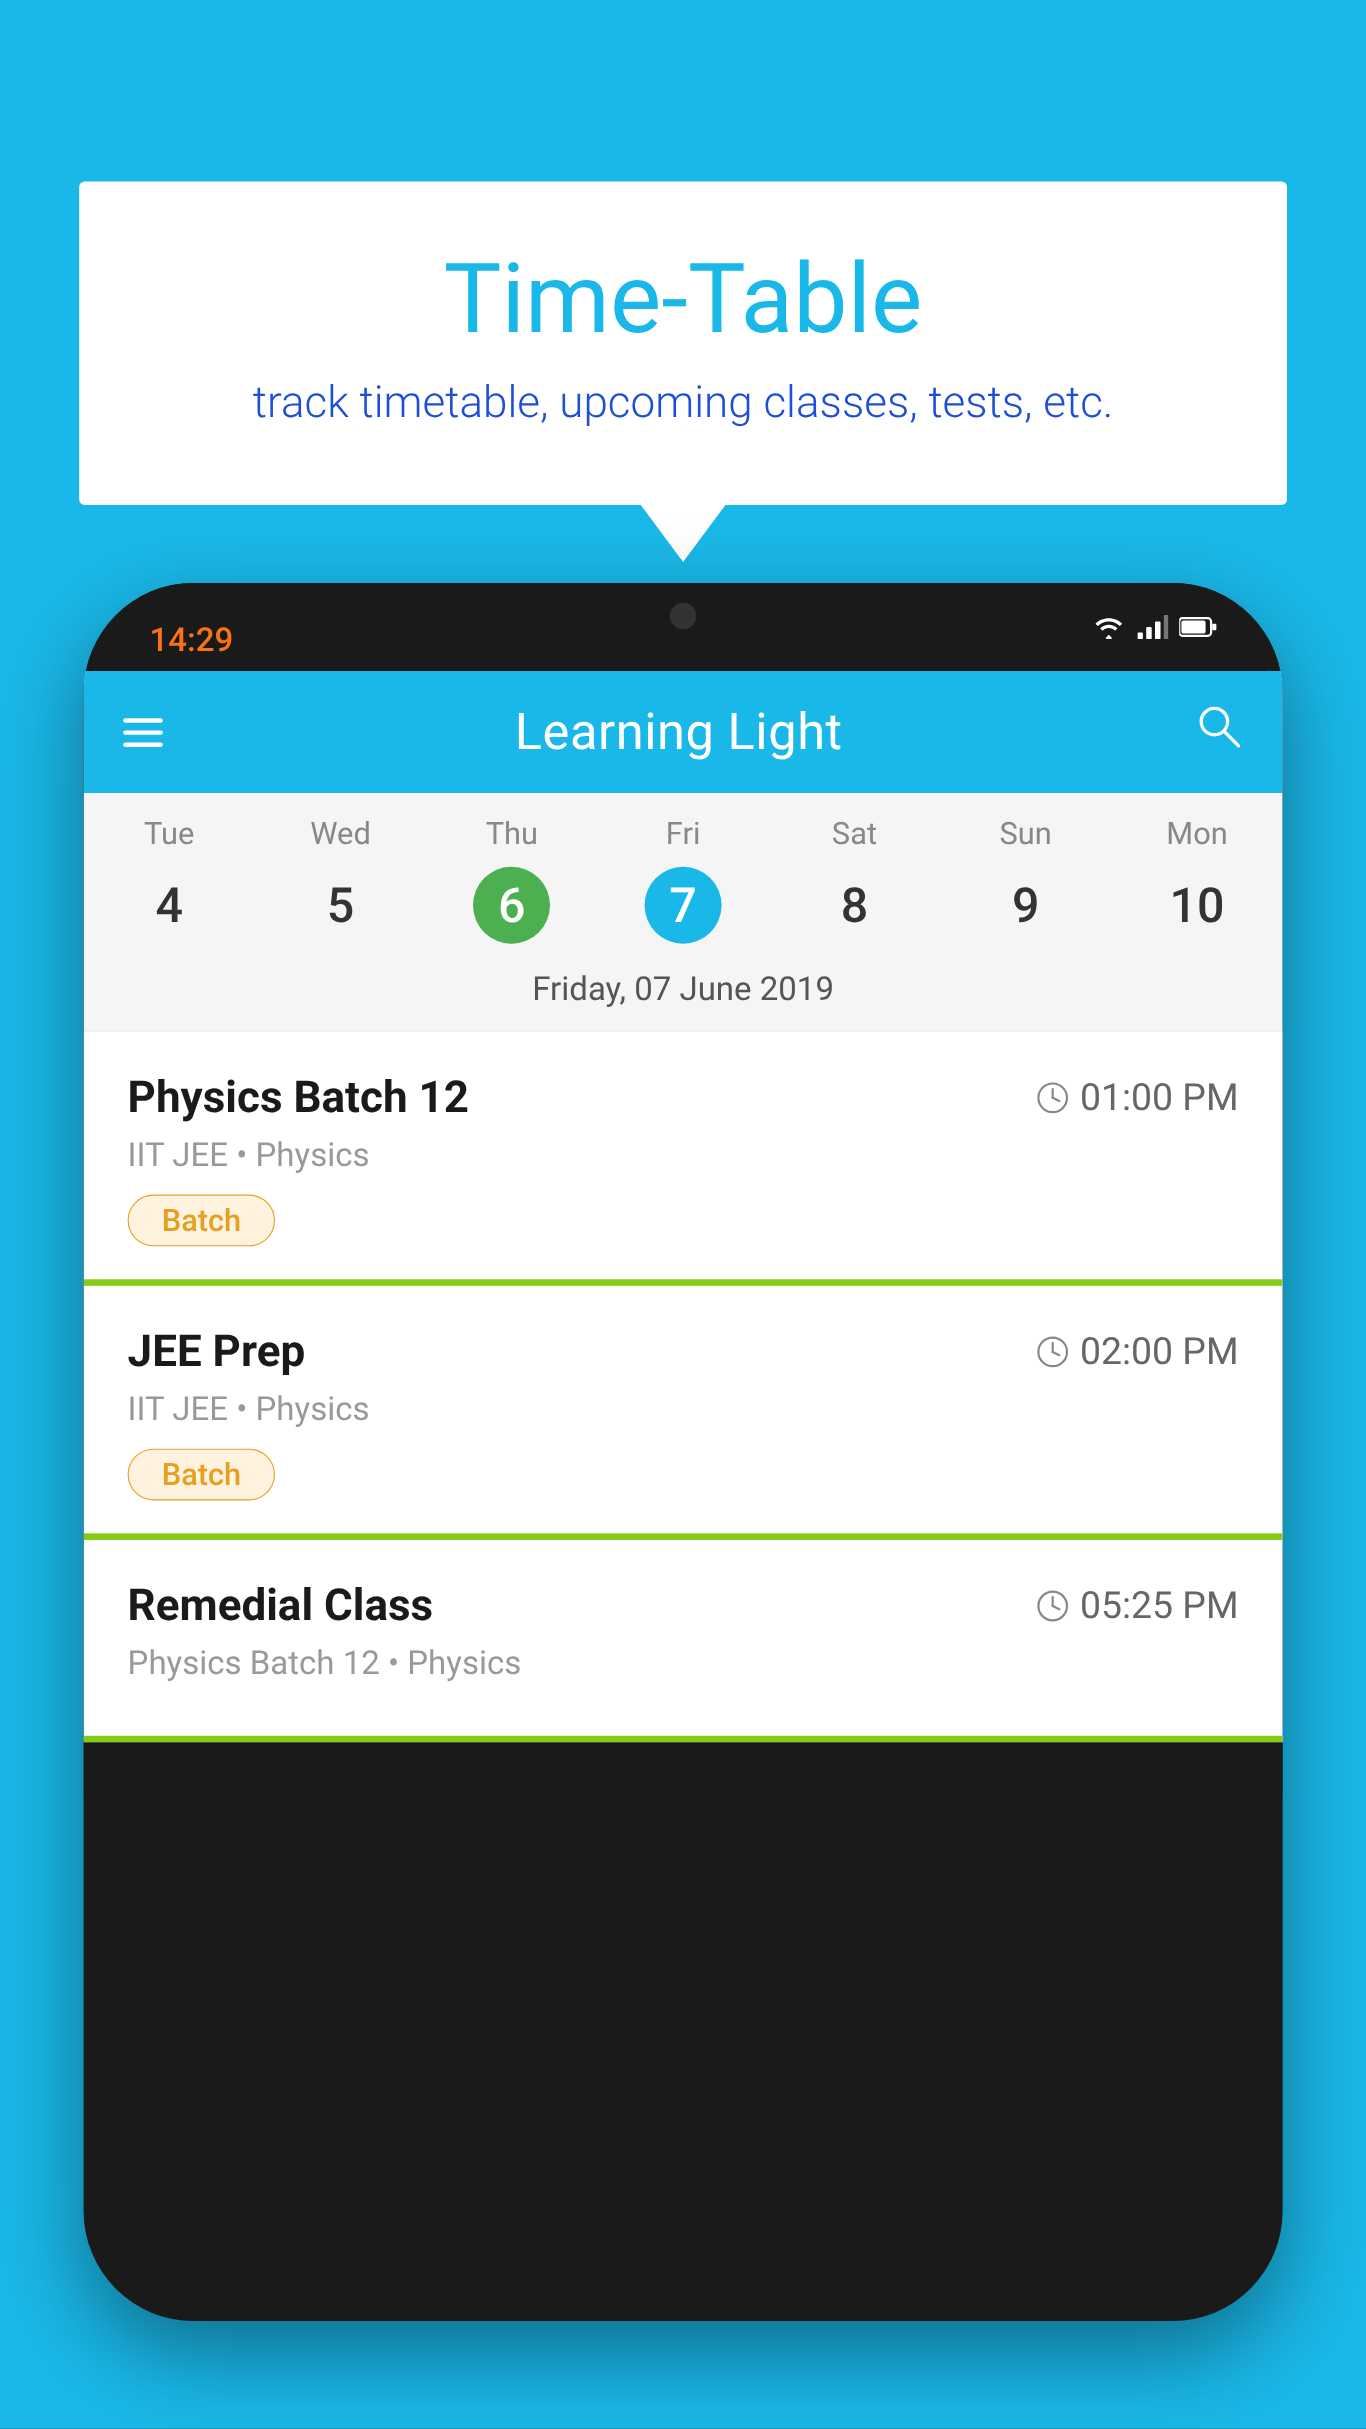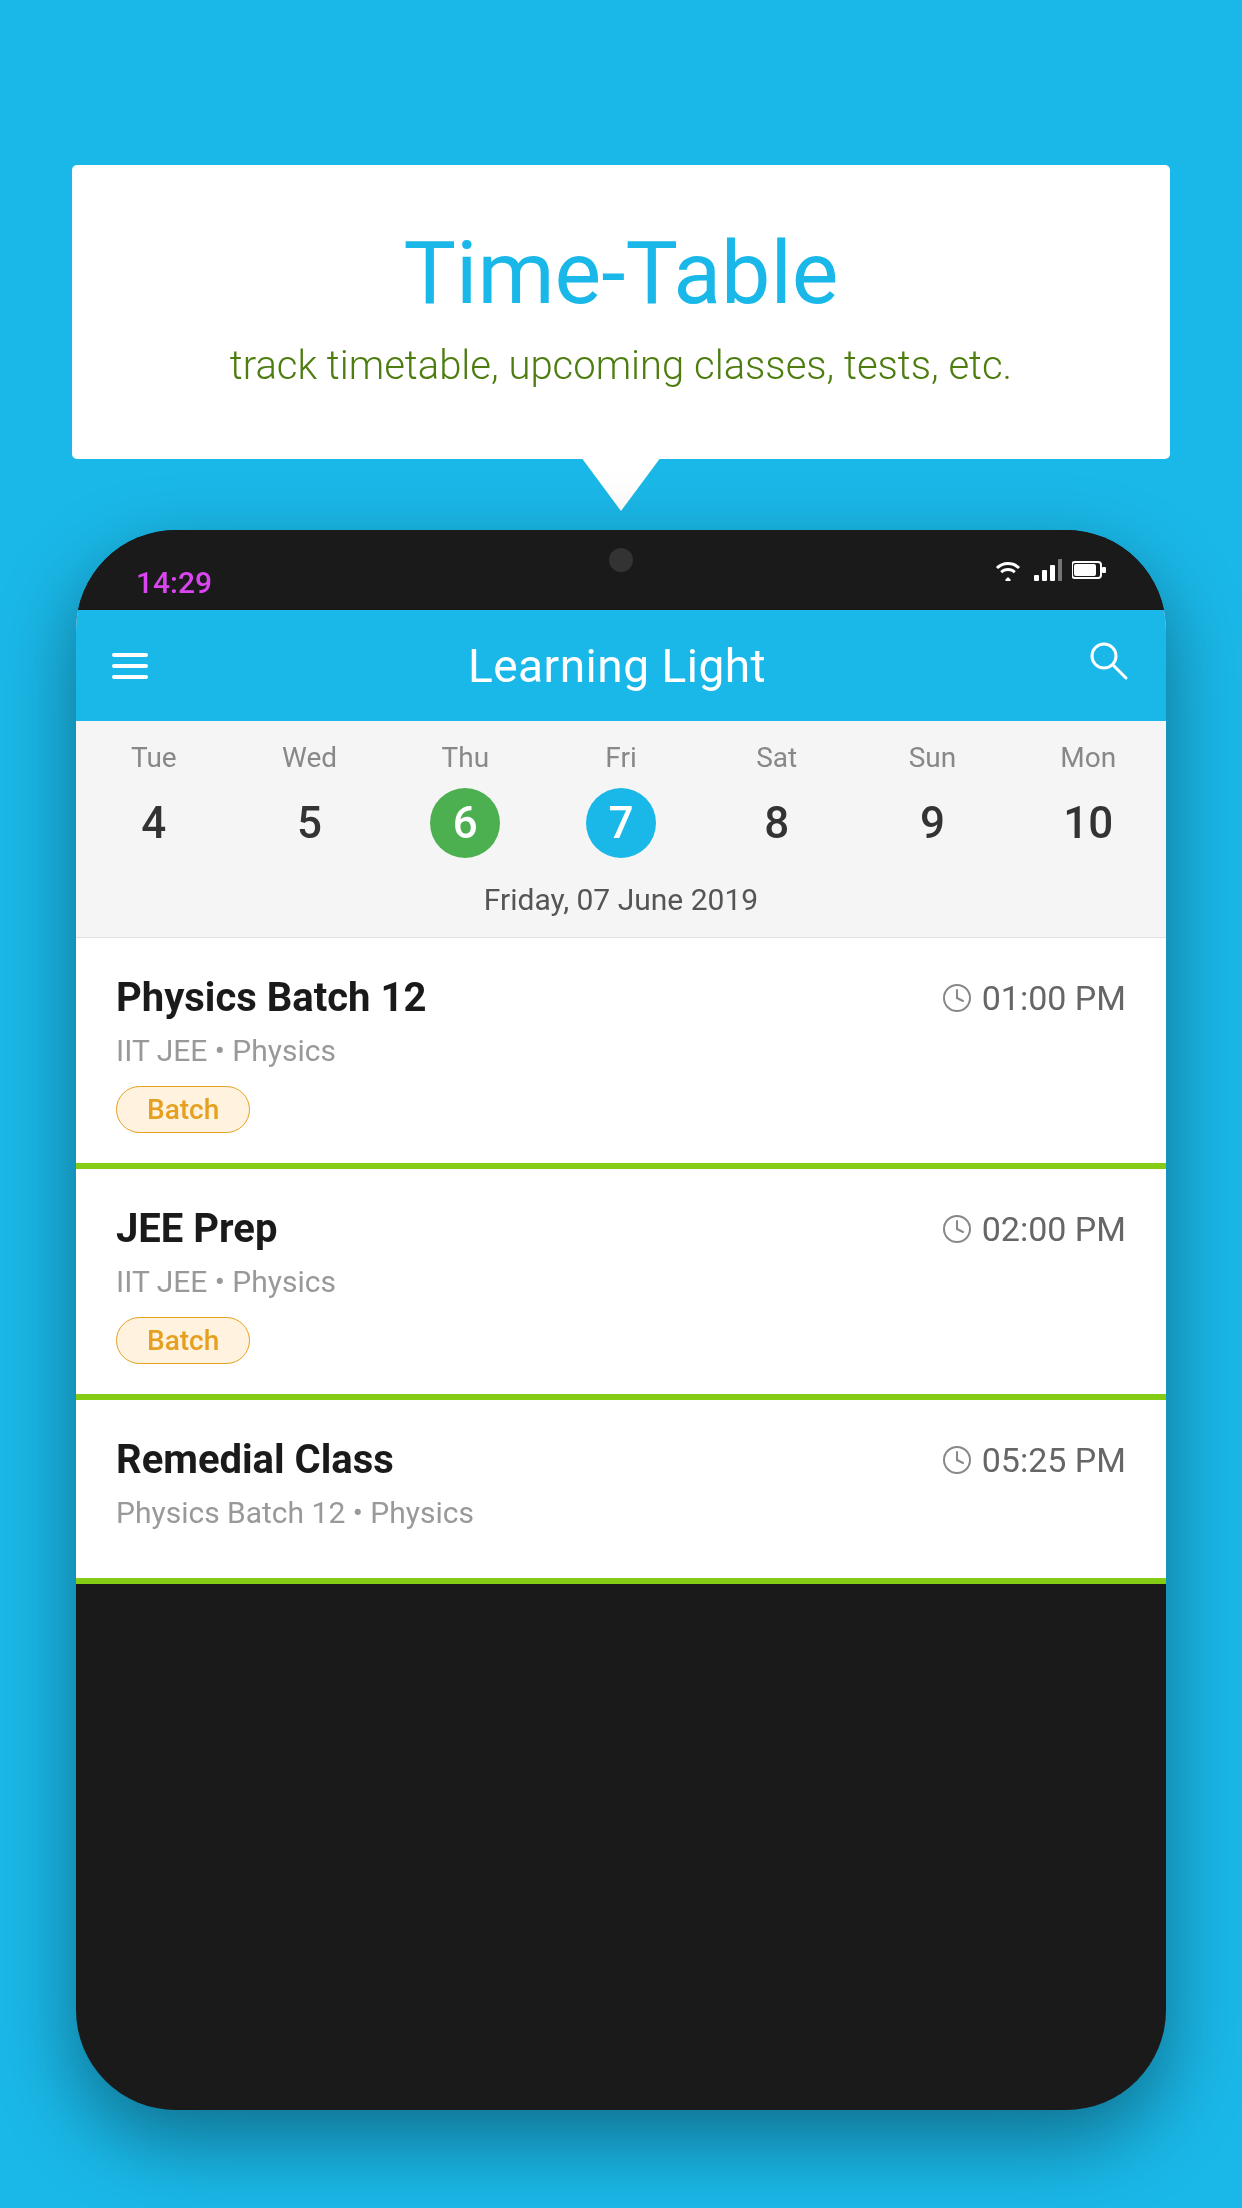--- a/index.html
+++ b/index.html
@@ -46,21 +46,21 @@
     .bubble-title {
       font-size: 88px;
       font-weight: 400;
       color: #1ab8e8;
       line-height: 1.1;
       margin-bottom: 20px;
     }
 
     .bubble-subtitle {
       font-size: 40px;
-      color: #4d7c0f;
+      color: #1d4ed8;
       font-weight: 300;
     }
 
     
     .phone-container {
       position: absolute;
       top: 530px;
       left: 76px;
       right: 76px;
       bottom: 0;
@@ -84,21 +84,21 @@
       background: #1a1a1a;
       position: relative;
       display: flex;
       align-items: center;
       justify-content: space-between;
       padding: 0 60px;
       z-index: 10;
     }
 
     .status-time {
-      color: #d946ef;
+      color: #f97316;
       font-size: 30px;
       font-weight: 500;
       margin-top: 24px;
     }
 
     .notch {
       position: absolute;
       top: 0;
       left: 50%;
       transform: translateX(-50%);

